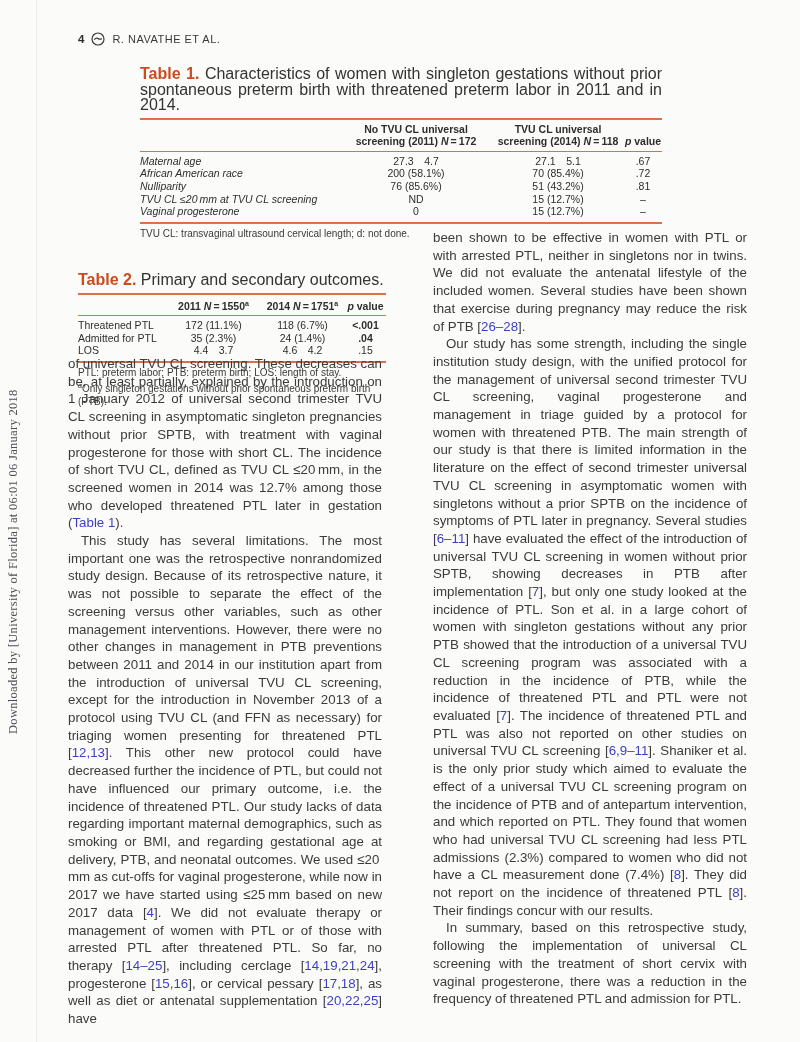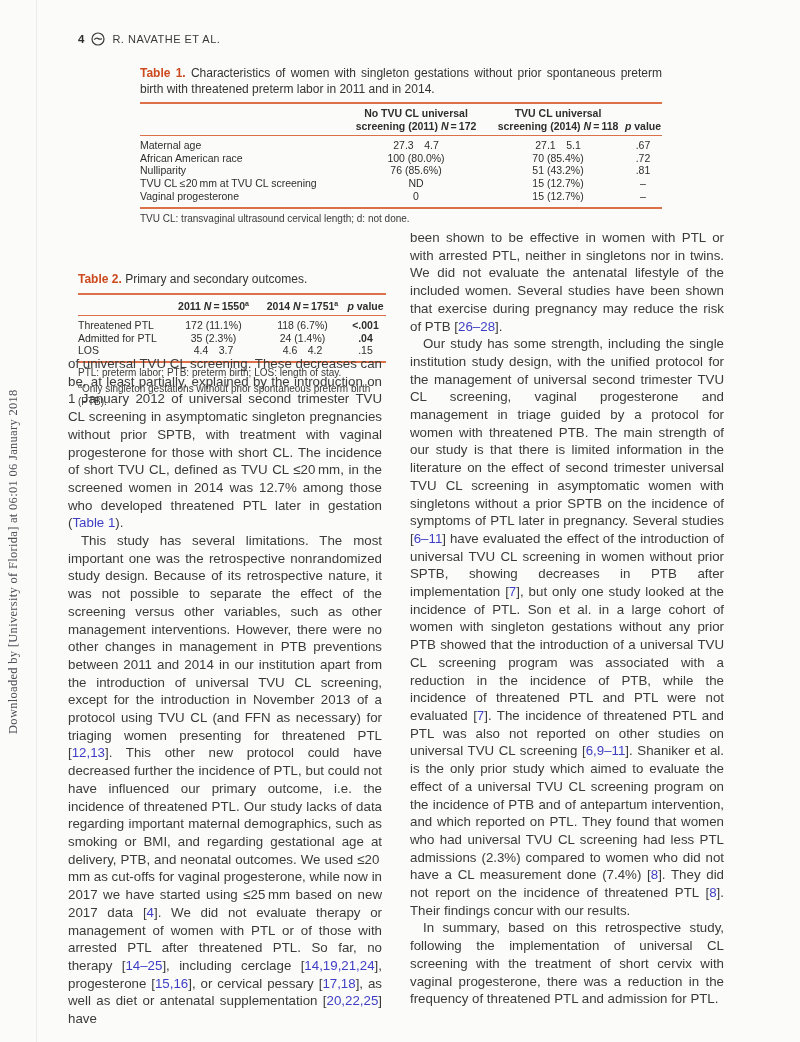--- a/index.html
+++ b/index.html
@@ -31,52 +31,52 @@
   
   .rheader{
     position:absolute;left:78px;top:32px;display:flex;align-items:center;gap:7px;
     color:#333;
   }
   .pgnum{font-size:11.5px;font-weight:bold;color:#2d2d2d;}
   .logo{display:inline-flex;align-items:center;}
   .runtitle{font-size:11px;letter-spacing:.5px;color:#3a3a3a;}
   
   .caption{
-    margin:0 0 5px 0;font-size:12px;line-height:15.5px;color:#333;
+    margin:0 0 5px 0;font-size:16px;line-height:15.5px;color:#333;
     text-align:justify;
   }
   .cap-label{color:var(--accent);font-weight:bold;}
   .tbl{border-top:2px solid var(--rule);border-bottom:2px solid var(--rule);
     font-size:10.5px;color:var(--tink);}
   .thead{display:flex;align-items:flex-end;border-bottom:1.5px solid var(--rule);
     padding:3px 0 3px 0;line-height:12.5px;font-weight:bold;}
   .trow{display:flex;line-height:12.7px;}
   .tbody{padding:3px 0 4px 0;}
   .cell{flex:none;}
   .cl{text-align:left;}
   .cc{text-align:center;}
   .cr{text-align:center;}
   
   .t1{position:absolute;left:140px;top:66px;width:522px;}
-  .t1 .w-label{width:200px;}
+  .t1 .w-label{width:200px;font-style:italic;}
   .t1 .w-c1{width:152px;}
   .t1 .w-c2{width:132px;}
   .t1 .w-p{width:38px;}
   
   .t2{position:absolute;left:78px;top:236px;width:308px;margin-top:36px;}
   .t2 .w-label{width:89px;}
   .t2 .w-c1{width:93px;}
   .t2 .w-c2{width:85px;}
   .t2 .w-p{width:41px;}
   .footnote{margin:3px 0 0 0;font-size:10px;line-height:13px;color:#3a3a3a;}
   
   .col{position:absolute;width:314px;font-size:13.3px;line-height:17.7px;
     color:var(--ink);text-align:justify;}
   .col-left{left:68px;top:355px;}
-  .col-right{left:410px;top:229px;}
+  .col-right{left:433px;top:229px;}
   .para{margin:0;}
   .indent{text-indent:13px;}
   
   .sg-it{font-style:italic;}
   .sg-b{font-weight:bold;}
   .sg-sup{font-size:7px;vertical-align:4px;}
   .sg-link{color:var(--link);}
 </style>
 </head>
 <body>
@@ -108,21 +108,21 @@
       </div>
       <div class="tbody">
         <div class="trow">
           <span class="cell w-label cl">Maternal age</span>
           <span class="cell w-c1 cc">27.3 4.7</span>
           <span class="cell w-c2 cc">27.1 5.1</span>
           <span class="cell w-p cr">.67</span>
         </div>
         <div class="trow">
           <span class="cell w-label cl">African American race</span>
-          <span class="cell w-c1 cc">100 (80.0%)</span>
+          <span class="cell w-c1 cc">200 (58.1%)</span>
           <span class="cell w-c2 cc">70 (85.4%)</span>
           <span class="cell w-p cr">.72</span>
         </div>
         <div class="trow">
           <span class="cell w-label cl">Nulliparity</span>
           <span class="cell w-c1 cc">76 (85.6%)</span>
           <span class="cell w-c2 cc">51 (43.2%)</span>
           <span class="cell w-p cr">.81</span>
         </div>
         <div class="trow">

